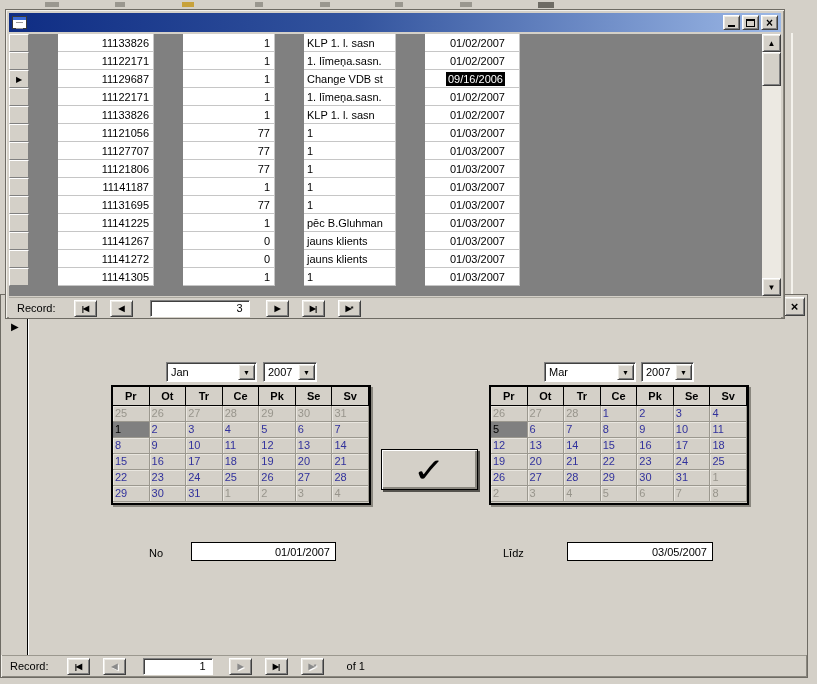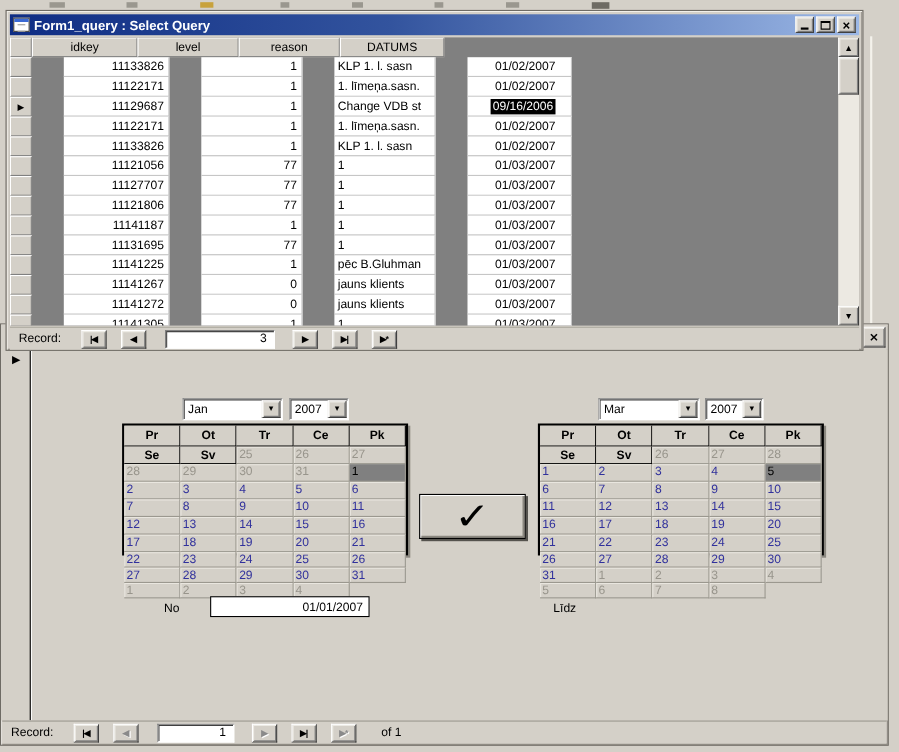--- a/index.html
+++ b/index.html
@@ -77,21 +77,21 @@
   #form-selstrip{position:absolute;left:6px;top:0;bottom:0;width:20px;background:#D4D0C8;
                  border-right:1px solid #000;box-shadow:1px 0 0 #fff;}
   #form-selstrip .marker{position:absolute;left:4px;top:3px;font-size:10px;color:#000;}
 
   .combo{position:absolute;height:20px;background:#fff;border:1px solid;border-color:#808080 #fff #fff #808080;
          box-shadow:inset 1px 1px 0 #404040;display:flex;align-items:center;box-sizing:border-box;}
   .combo .cval{flex:1;font-size:11px;font-weight:normal;padding-left:4px;color:#000;}
   .combo .cbtn{width:17px;height:16px;margin-right:1px;font-size:7px;}
 
   .calendar{position:absolute;width:256px;height:116px;display:grid;
-            grid-template-columns:repeat(5,1fr);grid-template-rows:19px repeat(6,16px);
+            grid-template-columns:repeat(7,1fr);grid-template-rows:19px repeat(6,16px);
             border:2px solid #000;background:#D4D0C8;box-sizing:content-box;
             box-shadow:2px 2px 0 #8a877f;}
   .cal-h{background:#D4D0C8;border-right:1px solid #000;border-bottom:1px solid #000;
          font-size:11px;font-weight:bold;display:flex;align-items:center;justify-content:center;color:#000;}
   .cal-h:last-of-type{border-right:none;}
   .cal-c{background:#D4D0C8;border-right:1px solid #9b988f;border-bottom:1px solid #9b988f;
          font-size:11px;padding:1px 0 0 2px;box-sizing:border-box;
          box-shadow:inset 1px 1px 0 #e9e6df;}
   .cal-c.in{color:#31319c;}
   .cal-c.out{color:#98958c;}
@@ -265,61 +265,56 @@
 
       <div id="check-btn">
         <span class="chk">✓</span>
       </div>
 
       <span class="fld-label" style="left:148px;top:229px;">No</span>
       <div class="fld-input" style="left:190px;top:224px;width:145px;">
         <span>01/01/2007</span>
       </div>
       <span class="fld-label" style="left:502px;top:229px;">Līdz</span>
+      <div class="fld-input" style="left:566px;top:224px;width:146px;">
+        <span>03/05/2007</span>
+      </div>
     </div>
 
     <div id="form-recbar" class="recbar">
       <span class="rec-label">Record:</span>
       <span class="nav-btn btn3d">|◀</span>
       <span class="nav-btn btn3d disabled">◀</span>
       <span class="rec-box sunken">
           <span>1</span>
         </span>
       <span class="nav-btn btn3d disabled">▶</span>
       <span class="nav-btn btn3d">▶|</span>
       <span class="nav-btn btn3d disabled">▶*</span>
       <span class="rec-of">of  1</span>
     </div>
   </div>
 
   <div id="query-win">
     <div id="query-title">
       <span class="tb-icon"></span>
-      <span class="ttext">Form1_query : Select Query</span>
       <span class="cap-btns">
         <span class="cap-btn btn3d">
             <span class="glyph-min"></span>
           </span>
         <span class="cap-btn btn3d">
             <span class="glyph-max"></span>
           </span>
         <span class="cap-btn btn3d">
             <span class="glyph-close">×</span>
           </span>
       </span>
     </div>
 
     <div id="datasheet">
-      <div class="ds-head">
-        <div class="ds-hcell ds-selcol"></div>
-        <div class="ds-hcell w-idkey">idkey</div>
-        <div class="ds-hcell w-level">level</div>
-        <div class="ds-hcell w-reason">reason</div>
-        <div class="ds-hcell w-datums">DATUMS</div>
-      </div>
       <div>
           <div class="ds-row">
             <div class="ds-sel"></div>
             <div class="ds-cell idkey">
               <span>11133826</span>
             </div>
             <div class="ds-cell level">
               <span>1</span>
             </div>
             <div class="ds-cell reason">

